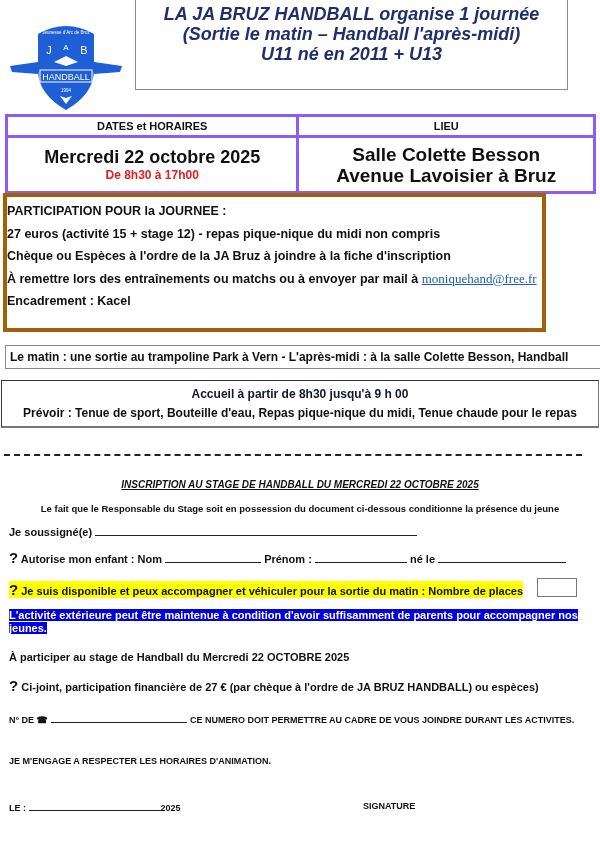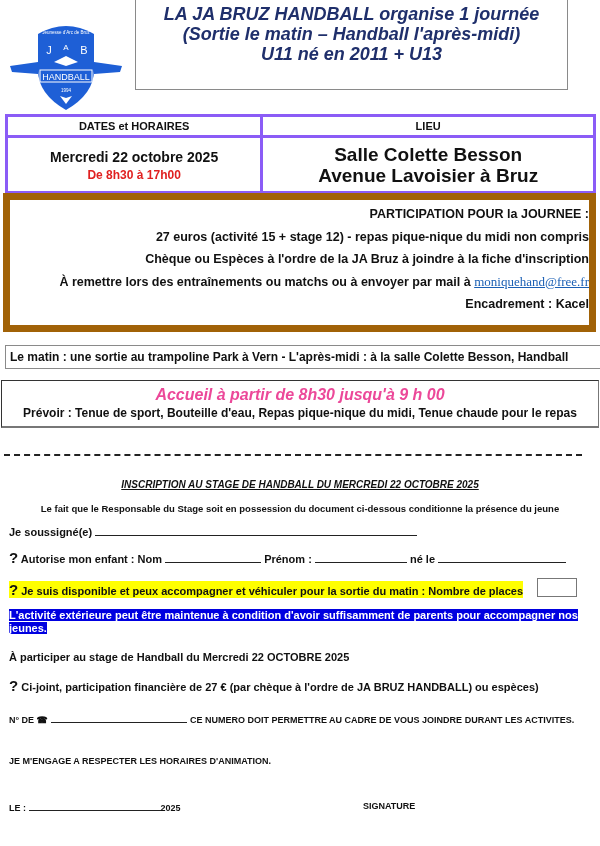--- a/index.html
+++ b/index.html
@@ -7,33 +7,33 @@
   body { font-family: "Liberation Sans", sans-serif; color: #111; position: relative; }
 
   .logo { position: absolute; left: 8px; top: 12px; width: 116px; height: 100px; }
   .title-box { position: absolute; left: 135px; top: 0; width: 433px; height: 90px; border: 1px solid #8a8a8a; border-top: none; border-left: 1px solid #8a8a8a; text-align: center; padding-top: 4px; }
   .title-box div { font-weight: bold; font-style: italic; font-size: 18px; color: #1f2f6b; line-height: 20px; }
 
   .info-table { position: absolute; left: 5px; top: 114px; width: 591px; border-collapse: collapse; }
   .info-table th, .info-table td { border: 3px solid #8b5cf6; text-align: center; }
   .info-table th { font-size: 11px; font-weight: bold; height: 21px; }
   .info-table td { height: 56px; vertical-align: middle; }
-  .big { font-size: 14px; font-weight: bold; line-height: 21px; }
+  .big { font-size: 18px; font-weight: bold; line-height: 21px; }
   .red-small { font-size: 12px; font-weight: bold; color: #e02020; }
   .loc { font-size: 19px; font-weight: bold; line-height: 21px; }
 
-  .part-box { position: absolute; left: 3px; top: 193px; width: 593px; height: 139px; border: 7px solid #a16207; text-align: right; padding-top: 3px; }
+  .part-box { position: absolute; left: 3px; top: 193px; width: 543px; height: 139px; border: 4px solid #a16207; text-align: left; padding-top: 3px; }
   .part-box .l { font-size: 12.5px; font-weight: bold; line-height: 22.5px; }
   .hl-yellow { background: #ffff00; }
   .mail { color: #1a5fb4; text-decoration: underline; font-family: "Liberation Serif", serif; font-weight: normal; font-size: 13px; }
 
   .matin-box { position: absolute; left: 5px; top: 345px; width: 595px; height: 24px; border: 1px solid #8a8a8a; border-right: none; font-size: 12px; font-weight: bold; padding: 4px 0 0 4px; }
 
   .accueil-box { position: absolute; left: 1px; top: 380px; width: 598px; height: 48px; border: 1px solid #333; border-right: 1px solid #777; border-bottom: 2px solid #777; text-align: center; padding-top: 4px; }
-  .accueil-box .r { color: #ec4899; font-size: 16px; font-weight: bold; line-height: 19px; font-style: italic; }
+  .accueil-box .r { color: #0f172a; font-size: 12px; font-weight: bold; line-height: 19px; }
   .accueil-box .k { font-size: 12px; font-weight: bold; line-height: 19px; }
 
   .dashes { position: absolute; left: 4px; top: 454px; width: 578px; border-top: 2px dashed #222; }
 
   .insc-title { position: absolute; left: 0; top: 479px; width: 600px; text-align: center; font-size: 10px; font-weight: bold; font-style: italic; text-decoration: underline; }
   .insc-sub { position: absolute; left: 0; top: 503px; width: 600px; text-align: center; font-size: 9.5px; font-weight: bold; }
 
   .row { position: absolute; left: 9px; font-size: 11px; font-weight: bold; white-space: nowrap; }
   .q { font-size: 15px; font-weight: bold; }
   .line { display: inline-block; border-bottom: 1px solid #222; vertical-align: baseline; height: 10px; }

